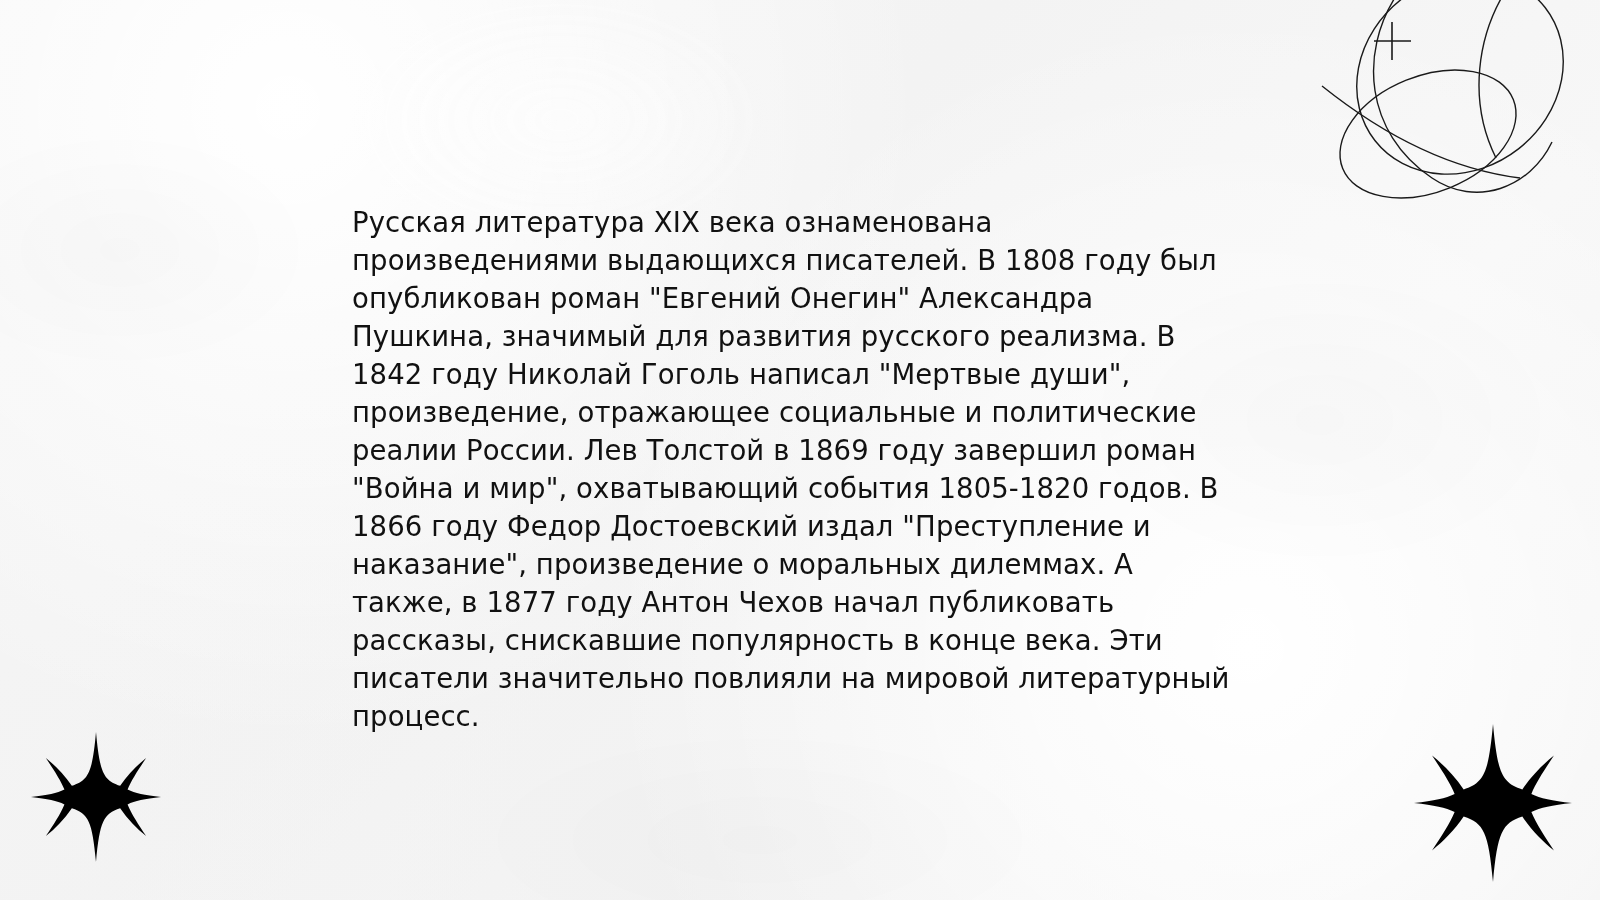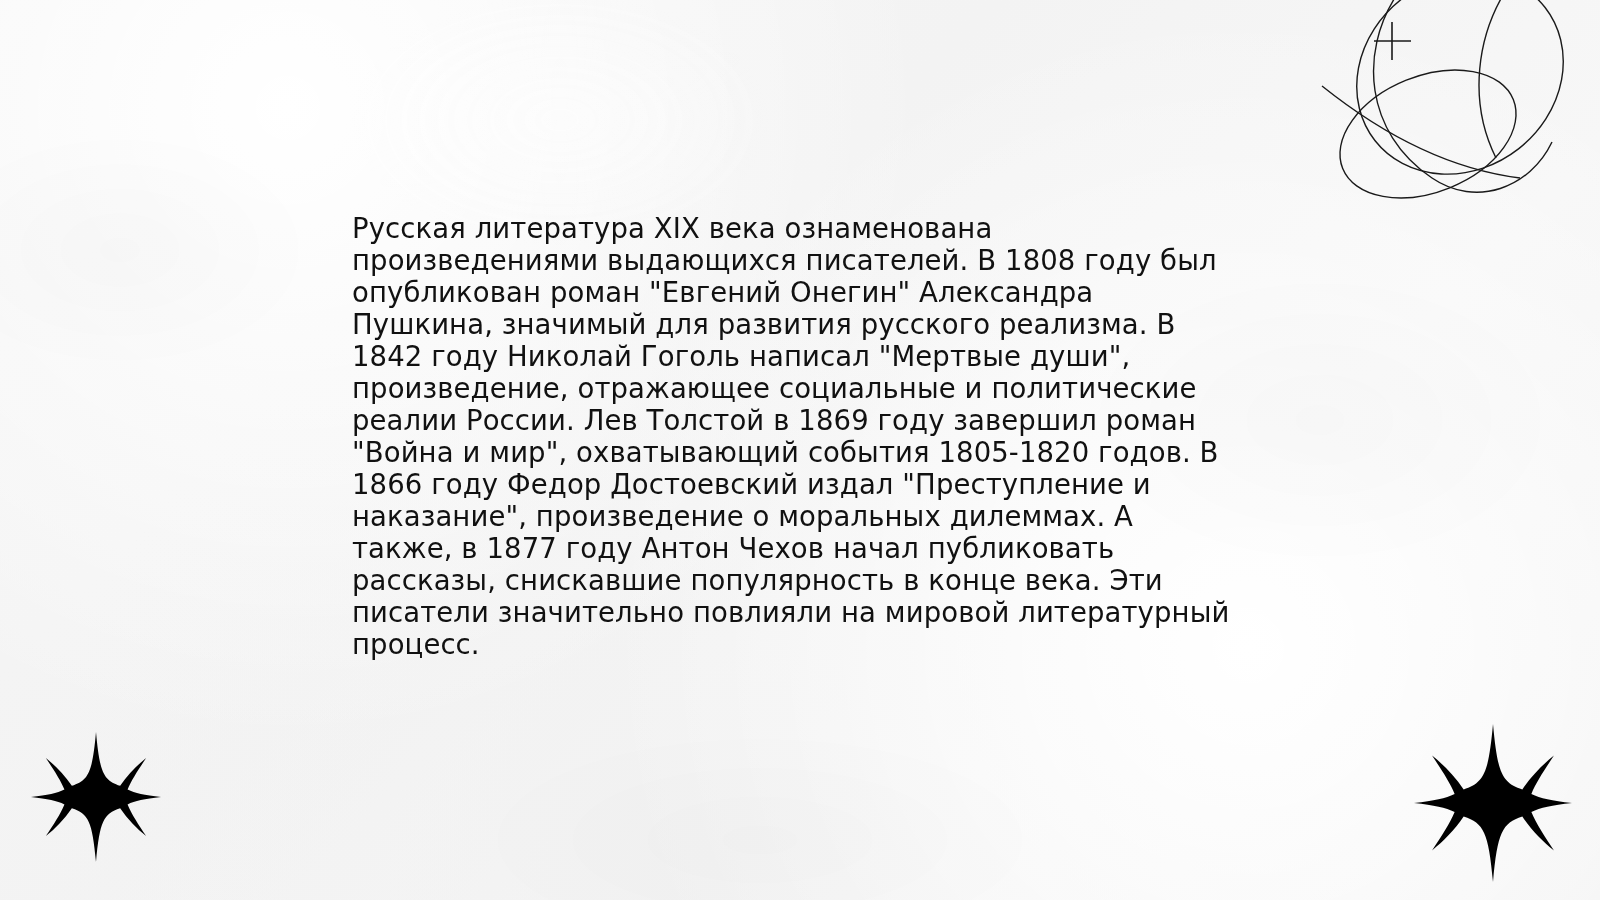--- a/index.html
+++ b/index.html
@@ -36,24 +36,24 @@
       radial-gradient(ellipse 420px 260px at 1320px 420px, rgba(0,0,0,0.022), rgba(0,0,0,0) 70%),
       radial-gradient(ellipse 520px 200px at 760px 840px, rgba(0,0,0,0.02), rgba(0,0,0,0) 72%),
       radial-gradient(ellipse 300px 180px at 560px 120px, rgba(255,255,255,0.5), rgba(255,255,255,0) 70%);
     opacity: 0.9;
   }
 
   
   .body-text {
     position: absolute;
     left: 352px;
-    top: 212px;
+    top: 203px;
     width: 880px;
     font-size: 27.5px;
-    line-height: 32px;
+    line-height: 38px;
     color: #111111;
     letter-spacing: 0.1px;
     white-space: pre-wrap;
   }
 
   
   .orbit-decor {
     position: absolute;
     right: 0px;
     top: -18px;

